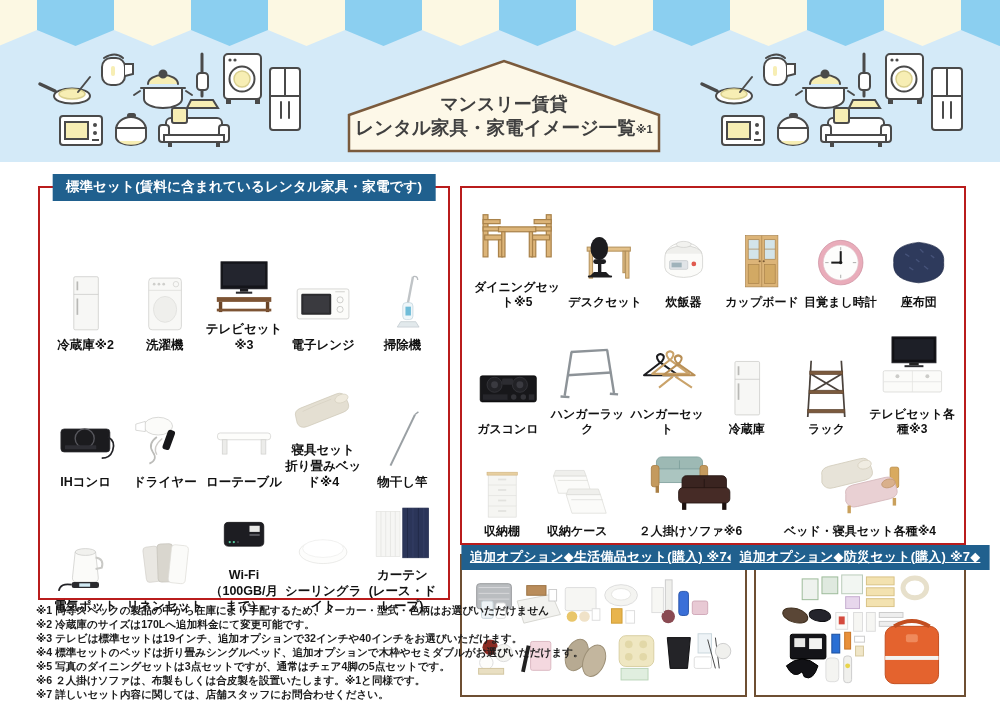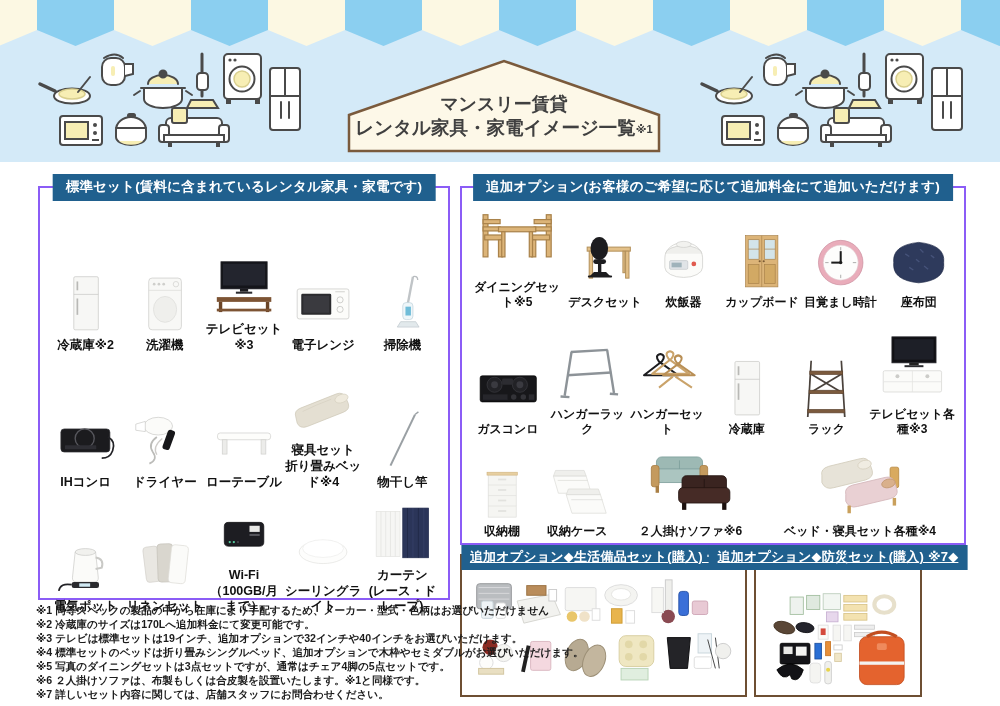--- a/index.html
+++ b/index.html
@@ -13,25 +13,25 @@
   #cluster-right{left:698px;}
   
   #plaque{position:absolute;left:346px;top:58px;width:316px;height:96px;}
   #plaque svg{position:absolute;left:0;top:0;}
   #plaque .txt{position:absolute;left:0;top:34px;width:100%;text-align:center;
     font-weight:bold;color:#404040;line-height:1.35;}
   #plaque .l1{font-size:18px;}
   #plaque .l2{font-size:18.5px;}
   #plaque .note{font-size:11px;vertical-align:1px;}
   
-  .secbox{position:absolute;background:#fff;border:2px solid #8b5cf6;box-sizing:border-box;}
+  .secbox{position:absolute;background:#fff;border:2px solid #b91c1c;box-sizing:border-box;}
   #std-box{left:38px;top:186px;width:412px;height:414px;}
   #opt-box{left:460px;top:186px;width:506px;height:359px;}
   #buy1-box{left:460px;top:554px;width:287px;height:143px;border-color:#6e4f33;}
-  #buy2-box{left:754px;top:554px;width:168px;height:143px;border-color:#6e4f33;}
+  #buy2-box{left:754px;top:554px;width:212px;height:143px;border-color:#6e4f33;}
   .sechdr{position:absolute;top:-14px;left:50%;transform:translateX(-50%);
     background:#20608e;color:#fff;font-weight:bold;white-space:nowrap;
     padding:4px 13px 5px;font-size:13.5px;letter-spacing:.2px;}
   .buyhdr{font-size:13px;top:-11px;padding:3px 9px 4px;text-decoration:underline;}
   
   .rows{position:absolute;left:6px;right:6px;top:14px;bottom:4px;display:flex;
     flex-direction:column;justify-content:space-between;}
   .row{display:flex;align-items:flex-end;}
   .cell{flex:1;display:flex;flex-direction:column;align-items:center;min-width:0;}
   .img{width:100%;display:flex;align-items:flex-end;justify-content:center;}
@@ -372,21 +372,20 @@
               </svg>
             </div>
             <div class="label">カーテン
 (レース・ドレープ)</div>
           </div>
         </div>
       </div>
   </div>
 
   <div id="opt-box" class="secbox">
-    <div class="sechdr">追加オプション(お客様のご希望に応じて追加料金にて追加いただけます)</div>
     <div class="rows" id="opt-rows">
         <div class="row">
           <div class="cell" style="flex: 1.25 1 0%;">
             <div class="img" style="height: 76px;">
               <svg viewBox="0 0 100 90" preserveAspectRatio="xMidYMax meet">
                 <g fill="#dcb478" stroke="#a9824a" stroke-width="1.5">
                   <rect x="8" y="12" width="6" height="52"></rect>
                   <rect x="8" y="18" width="21" height="5"></rect>
                   <rect x="8" y="27" width="21" height="5"></rect>
                   <rect x="10" y="37" width="23" height="6"></rect>

